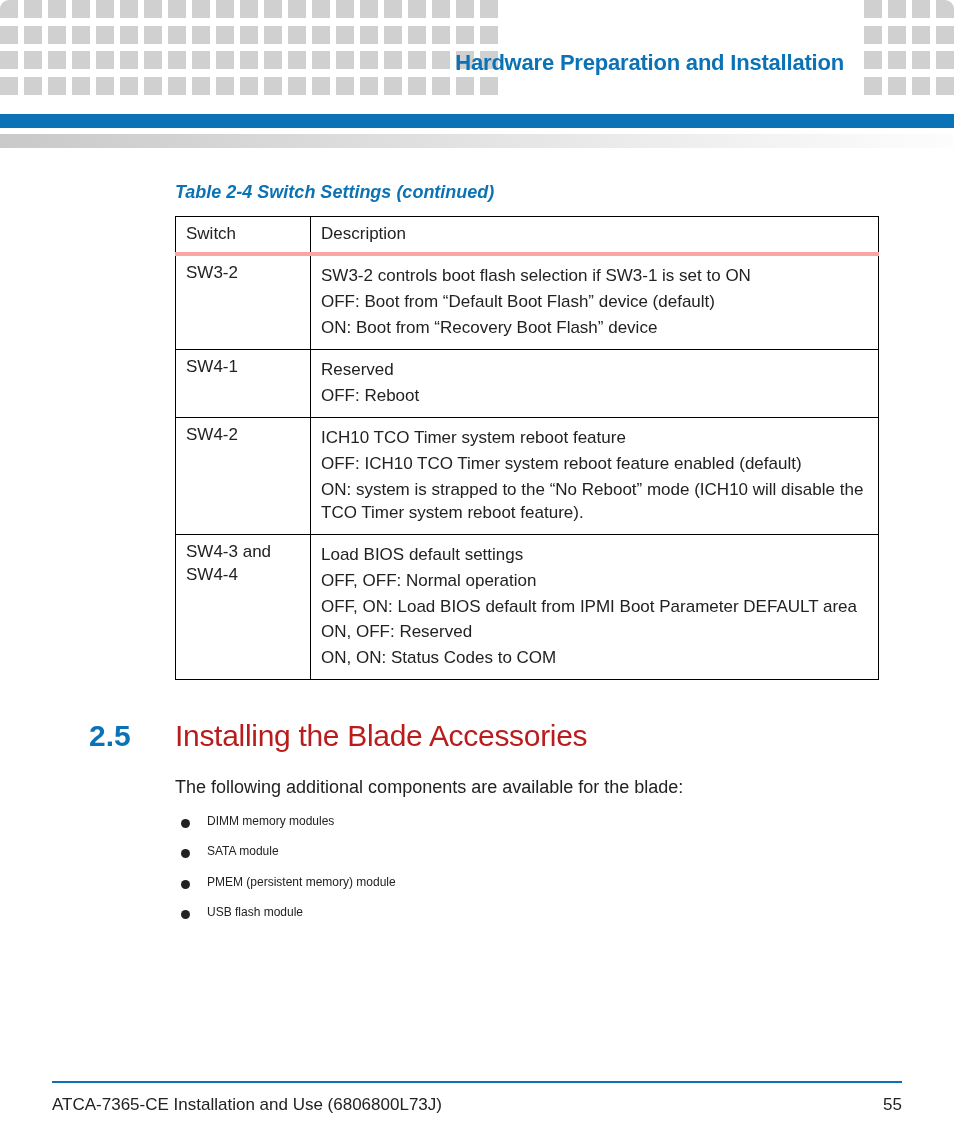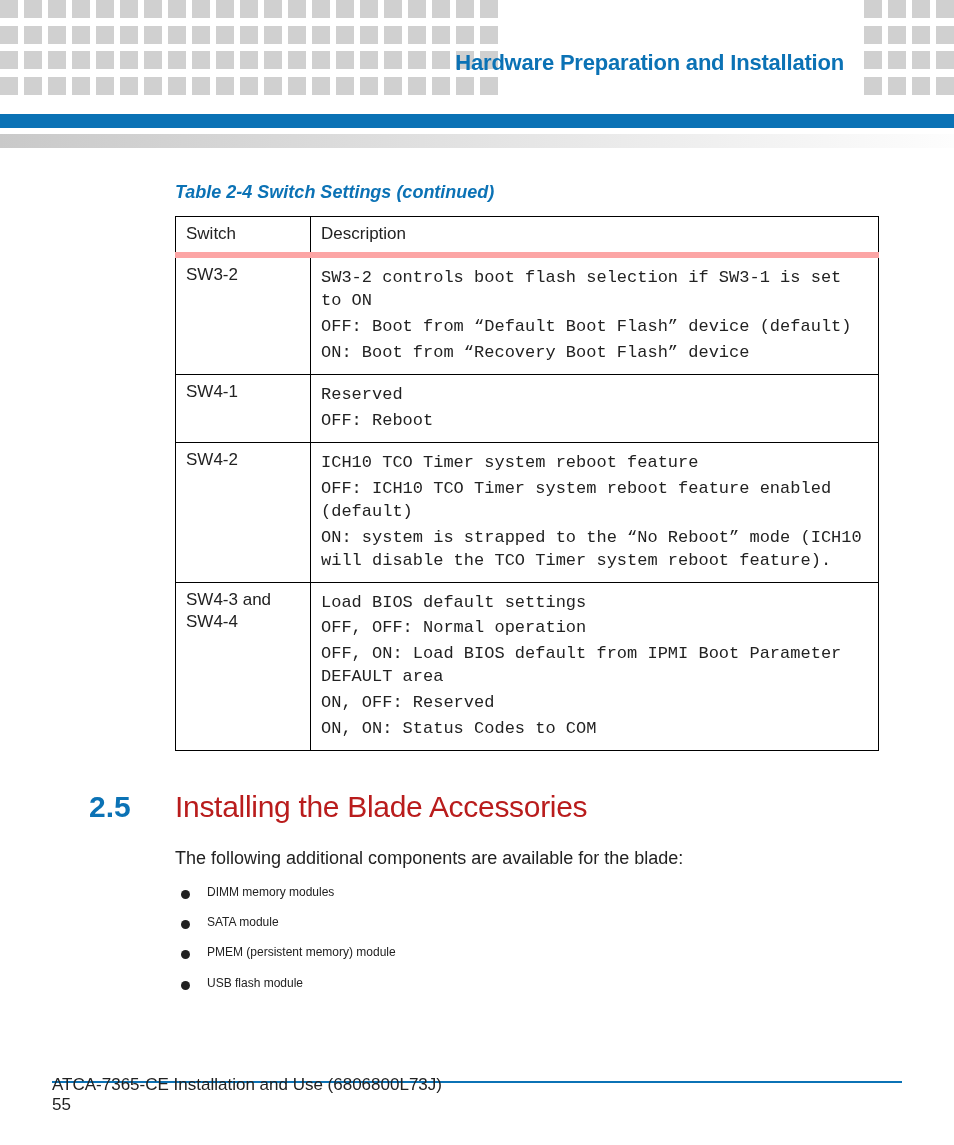--- a/index.html
+++ b/index.html
@@ -1,17 +1,17 @@
 <!DOCTYPE html>
 <html><head>
 <meta charset="utf-8">
 <style>
   * { box-sizing: border-box; margin: 0; padding: 0; }
   html, body { width: 954px; height: 1145px; background: #fff; font-family: "Myriad Pro", "Segoe UI", Arial, sans-serif; color: #222; }
-  .page { position: relative; width: 954px; height: 1145px; overflow: hidden; }
+  .page { position: relative; width: 954px; height: 1145px; overflow: hidden; border-radius: 9px; }
 
   
   .dot-band { position: absolute; top: 0; height: 96px; display: grid; grid-template-rows: repeat(4, 1fr); gap: 6px; }
   .dot-band.left  { left: 0;  width: 490px; }
   .dot-band.right { right: 0; width: 100px; }
   .dot-row { display: flex; gap: 6px; }
   .dot-row.left  { justify-content: flex-start; }
   .dot-row.right { justify-content: flex-end; }
   .sq { width: 18px; height: 18px; background: #d0d0d0; }
 
@@ -42,24 +42,24 @@
     color: #0b72b5; font-style: italic; font-size: 18px; margin-bottom: 12px; font-weight: bold;
   }
 
   table.switch {
     width: 100%; border-collapse: collapse; margin-bottom: 36px;
   }
   table.switch th, table.switch td {
     border: 1px solid #000; padding: 6px 10px; vertical-align: top;
     font-size: 17px; font-weight: 400; text-align: left;
   }
-  table.switch thead tr { border-bottom: 6px solid #fca5a5; }
+  table.switch thead tr { border-bottom: 4px solid #fca5a5; }
   table.switch thead th { font-weight: 400; }
   table.switch col.c1 { width: 135px; }
-  .desc-line { margin: 3px 0; font-family: Liberation Mono, monospace; }
+  .desc-line { margin: 3px 0; }
 
   .section-row { display: flex; gap: 30px; align-items: center; margin: 22px 0 18px 0; margin-left: -86px; }
   .section-num { color: #0b72b5; font-size: 30px; font-weight: 700; width: 56px; }
   .section-title { color: #b91c1c; font-size: 30px; font-weight: 400; letter-spacing: -0.3px; }
 
   .intro { margin: 4px 0 14px 0; font-size: 18px; }
 
   ul.bullets { list-style: none; padding-left: 0; }
   ul.bullets li { position: relative; padding-left: 32px; margin: 14px 0; font-size: 12px; }
   ul.bullets li::before {
@@ -67,21 +67,21 @@
     width: 9px; height: 9px; background: #222; border-radius: 50%;
   }
 
   
   .footer-rule {
     position: absolute; left: 52px; right: 52px; bottom: 62px; height: 2px;
     background: #0b72b5;
   }
   .footer {
     position: absolute; left: 52px; right: 52px; bottom: 30px;
-    display: flex; justify-content: space-between; font-size: 17px; color: #222; flex-direction: column;
+    display: flex; justify-content: space-between; font-size: 17px; color: #222;
   }
 </style>
 </head>
 <body>
 
 <div class="page">
 
   <div class="dot-band left">
     <div class="dot-row left">
         <span class="sq"></span>

